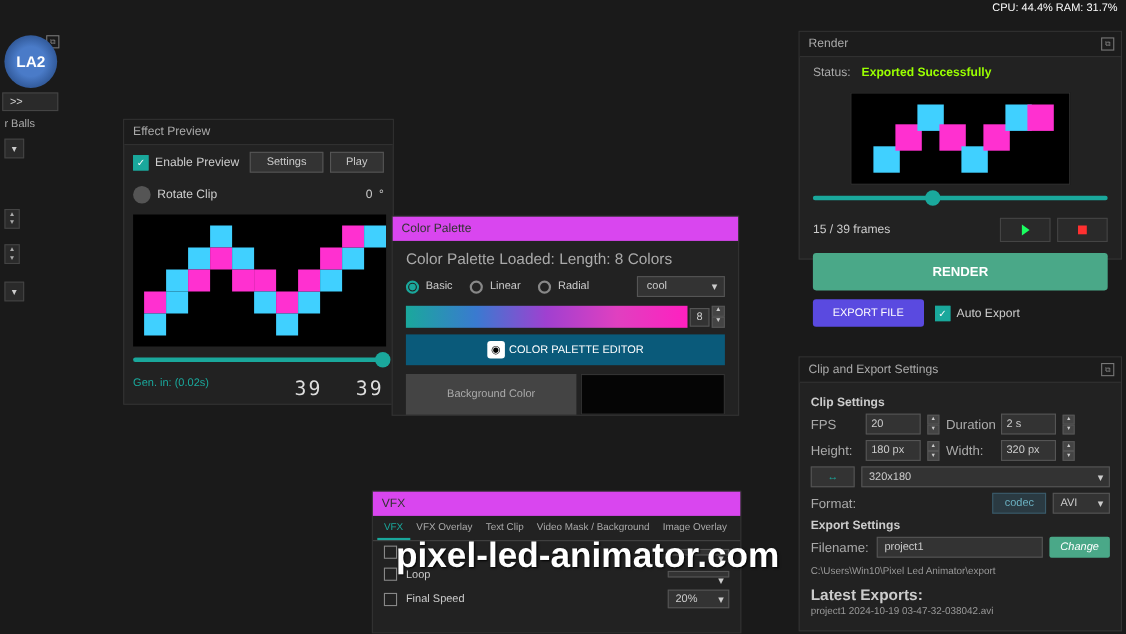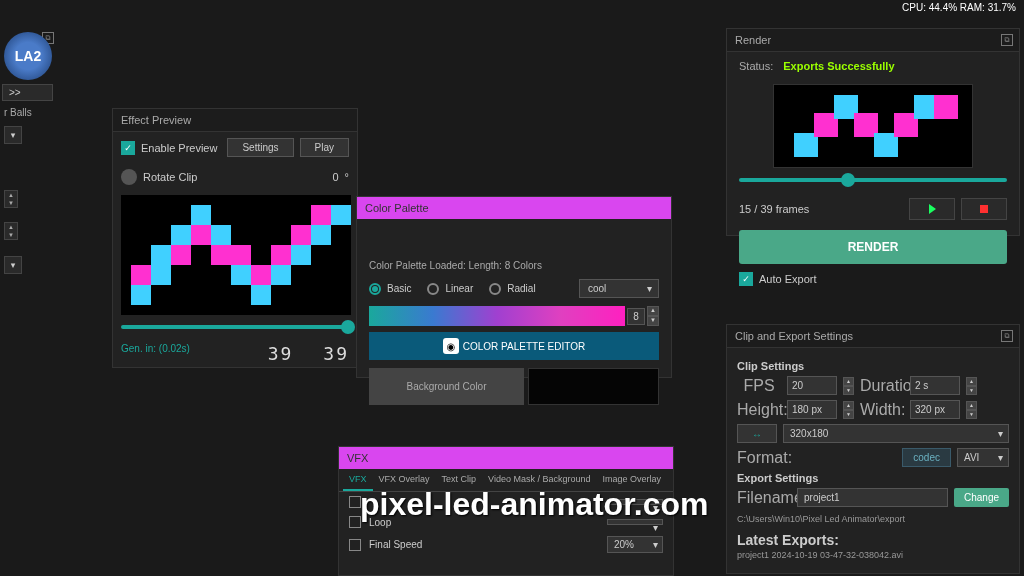--- a/index.html
+++ b/index.html
@@ -23,21 +23,21 @@
 .ep-value { margin-left: auto; }
 .preview-img { width: 230px; height: 120px; background: #000; margin: 4px 8px; position: relative; overflow: hidden; }
 .wave-block { position: absolute; width: 20px; height: 20px; }
 .slider-track { height: 4px; background: #1aa89c; margin: 10px 8px; position: relative; border-radius: 2px; }
 .slider-thumb { position: absolute; width: 14px; height: 14px; background: #1aa89c; border-radius: 50%; top: -5px; }
 .gen-info { display: flex; padding: 4px 8px; align-items: flex-start; }
 .gen-text { color: #1aa89c; font-size: 10px; }
 .digital { font-family: monospace; font-size: 18px; color: #ddd; letter-spacing: 2px; }
 .color-palette { left: 356px; top: 196px; width: 316px; height: 182px; }
 .cp-body { padding: 8px 12px; }
-.cp-info { color: #aaa; font-size: 10px; margin-bottom: 8px; margin-top: 33px; }
+.cp-info { color: #aaa; font-size: 14px; margin-bottom: 8px; }
 .cp-radios { display: flex; align-items: center; gap: 6px; margin-bottom: 8px; }
 .radio { width: 12px; height: 12px; border-radius: 50%; border: 2px solid #1aa89c; display: inline-block; }
 .radio.on::after { content: ''; display: block; width: 6px; height: 6px; background: #1aa89c; border-radius: 50%; margin: 1px; }
 .radio.off { border-color: #888; }
 .radio-label { color: #ccc; font-size: 10px; margin-right: 10px; }
 .cool-select { margin-left: auto; background: #333; border: 1px solid #555; padding: 3px 20px 3px 8px; font-size: 10px; color: #ccc; position: relative; width: 80px; }
 .cool-select::after { content: '▾'; position: absolute; right: 6px; }
 .gradient-bar { height: 20px; background: linear-gradient(90deg, #1aa89c, #3a7ad0, #a040d0, #e040c0, #ff20c0); display: flex; align-items: center; margin-bottom: 6px; }
 .grad-value { margin-left: auto; background: #333; border: 1px solid #555; padding: 2px 4px; font-size: 10px; width: 18px; text-align: center; }
 .grad-spin { display: flex; flex-direction: column; width: 12px; height: 20px; }
@@ -67,30 +67,30 @@
 .play-icon { width: 0; height: 0; border-left: 7px solid #1aff60; border-top: 5px solid transparent; border-bottom: 5px solid transparent; }
 .stop-icon { width: 8px; height: 8px; background: #ff3030; }
 .render-btn { margin: 4px 12px; padding: 10px; background: #4aa888; color: #fff; text-align: center; font-size: 12px; font-weight: bold; border-radius: 3px; cursor: pointer; }
 .export-row { display: flex; align-items: center; padding: 4px 12px; gap: 10px; }
 .export-btn { background: #5a4ae0; color: #fff; padding: 7px 18px; font-size: 10px; border-radius: 3px; cursor: pointer; }
 .auto-export { display: flex; align-items: center; gap: 6px; }
 .clip-export { right: 4px; top: 324px; width: 294px; height: 250px; }
 .ce-body { padding: 8px 10px; }
 .ce-section { font-size: 11px; font-weight: bold; color: #ccc; margin: 4px 0; }
 .ce-row { display: flex; align-items: center; gap: 6px; margin-bottom: 5px; }
-.ce-label { font-size: 16px; color: #aaa; width: 44px; text-align: center; }
+.ce-label { font-size: 12px; color: #aaa; width: 44px; }
 .ce-input { background: #333; border: 1px solid #555; color: #ccc; padding: 3px 4px; font-size: 10px; width: 50px; }
 .ce-spin { display: flex; flex-direction: column; width: 11px; height: 18px; }
 .ce-spin div { flex: 1; background: #444; border: 1px solid #555; font-size: 5px; text-align: center; line-height: 7px; }
 .ce-select { background: #333; border: 1px solid #555; color: #ccc; padding: 3px 18px 3px 6px; font-size: 10px; position: relative; }
 .ce-select::after { content: '▾'; position: absolute; right: 5px; }
 .ce-wide { flex: 1; }
 .swap-btn { background: #333; border: 1px solid #555; padding: 3px 14px; color: #1aa89c; font-size: 10px; cursor: pointer; }
 .codec-btn { background: #2a3a42; border: 1px solid #3a5a6a; padding: 3px 10px; color: #6ab0c0; font-size: 10px; cursor: pointer; }
-.change-btn { background: #4aa888; color: #fff; padding: 4px 10px; font-size: 10px; border-radius: 2px; cursor: pointer; }
+.change-btn { background: #4aa888; color: #fff; padding: 4px 10px; font-size: 10px; border-radius: 2px; cursor: pointer; font-style: italic; }
 .filename-input { background: #333; border: 1px solid #555; color: #ccc; padding: 3px 6px; font-size: 10px; flex: 1; }
 .path-text { font-size: 9px; color: #999; padding: 2px 0; }
 .latest-exports { font-size: 14px; font-weight: bold; margin-top: 6px; }
 .export-item { font-size: 9px; color: #999; padding: 2px 0; }
 .watermark { position: absolute; left: 360px; top: 486px; font-size: 32px; font-weight: bold; color: #fff; pointer-events: none; text-shadow: 1px 1px 2px #000; z-index: 100; }
 .floating-popout { position: absolute; width: 12px; height: 12px; border: 1px solid #777; display: flex; align-items: center; justify-content: center; font-size: 7px; color: #888; }
 </style>
 </head>
 <body>
 
@@ -221,21 +221,21 @@
       <span class="vfx-check"></span>
       <span class="vfx-label">Final Speed</span>
       <span class="vfx-select">20%</span>
     </div>
 </div>
 
 <div class="panel render">
   <div class="panel-title"><span>Render</span><span class="floating-popout" style="position:absolute;right:6px;top:5px">⧉</span></div>
   <div class="status-row">
     <span class="status-label">Status:</span>
-    <span class="status-val">Exports Successfully</span>
+    <span class="status-val">Exported Successfully</span>
   </div>
   <div class="render-preview">
     <div class="wave-block" style="left:20px;top:48px;background:#40d0ff;width:24px;height:24px"></div>
     <div class="wave-block" style="left:40px;top:28px;background:#ff30d0;width:24px;height:24px"></div>
     <div class="wave-block" style="left:60px;top:10px;background:#40d0ff;width:24px;height:24px"></div>
     <div class="wave-block" style="left:80px;top:28px;background:#ff30d0;width:24px;height:24px"></div>
     <div class="wave-block" style="left:100px;top:48px;background:#40d0ff;width:24px;height:24px"></div>
     <div class="wave-block" style="left:120px;top:28px;background:#ff30d0;width:24px;height:24px"></div>
     <div class="wave-block" style="left:140px;top:10px;background:#40d0ff;width:24px;height:24px"></div>
     <div class="wave-block" style="left:160px;top:10px;background:#ff30d0;width:24px;height:24px"></div>
@@ -248,20 +248,21 @@
     <span style="margin-left:auto"></span>
     <span class="icon-btn">
         <span class="play-icon"></span>
       </span>
     <span class="icon-btn">
         <span class="stop-icon"></span>
       </span>
   </div>
   <div class="render-btn">RENDER</div>
   <div class="export-row">
+    <span class="export-btn">EXPORT FILE</span>
     <span class="auto-export">
         <span class="checkbox">✓</span>
         <span>Auto Export</span>
       </span>
   </div>
 </div>
 
 <div class="panel clip-export">
   <div class="panel-title"><span>Clip and Export Settings</span><span class="floating-popout" style="position:absolute;right:6px;top:5px">⧉</span></div>
   <div class="ce-body">

